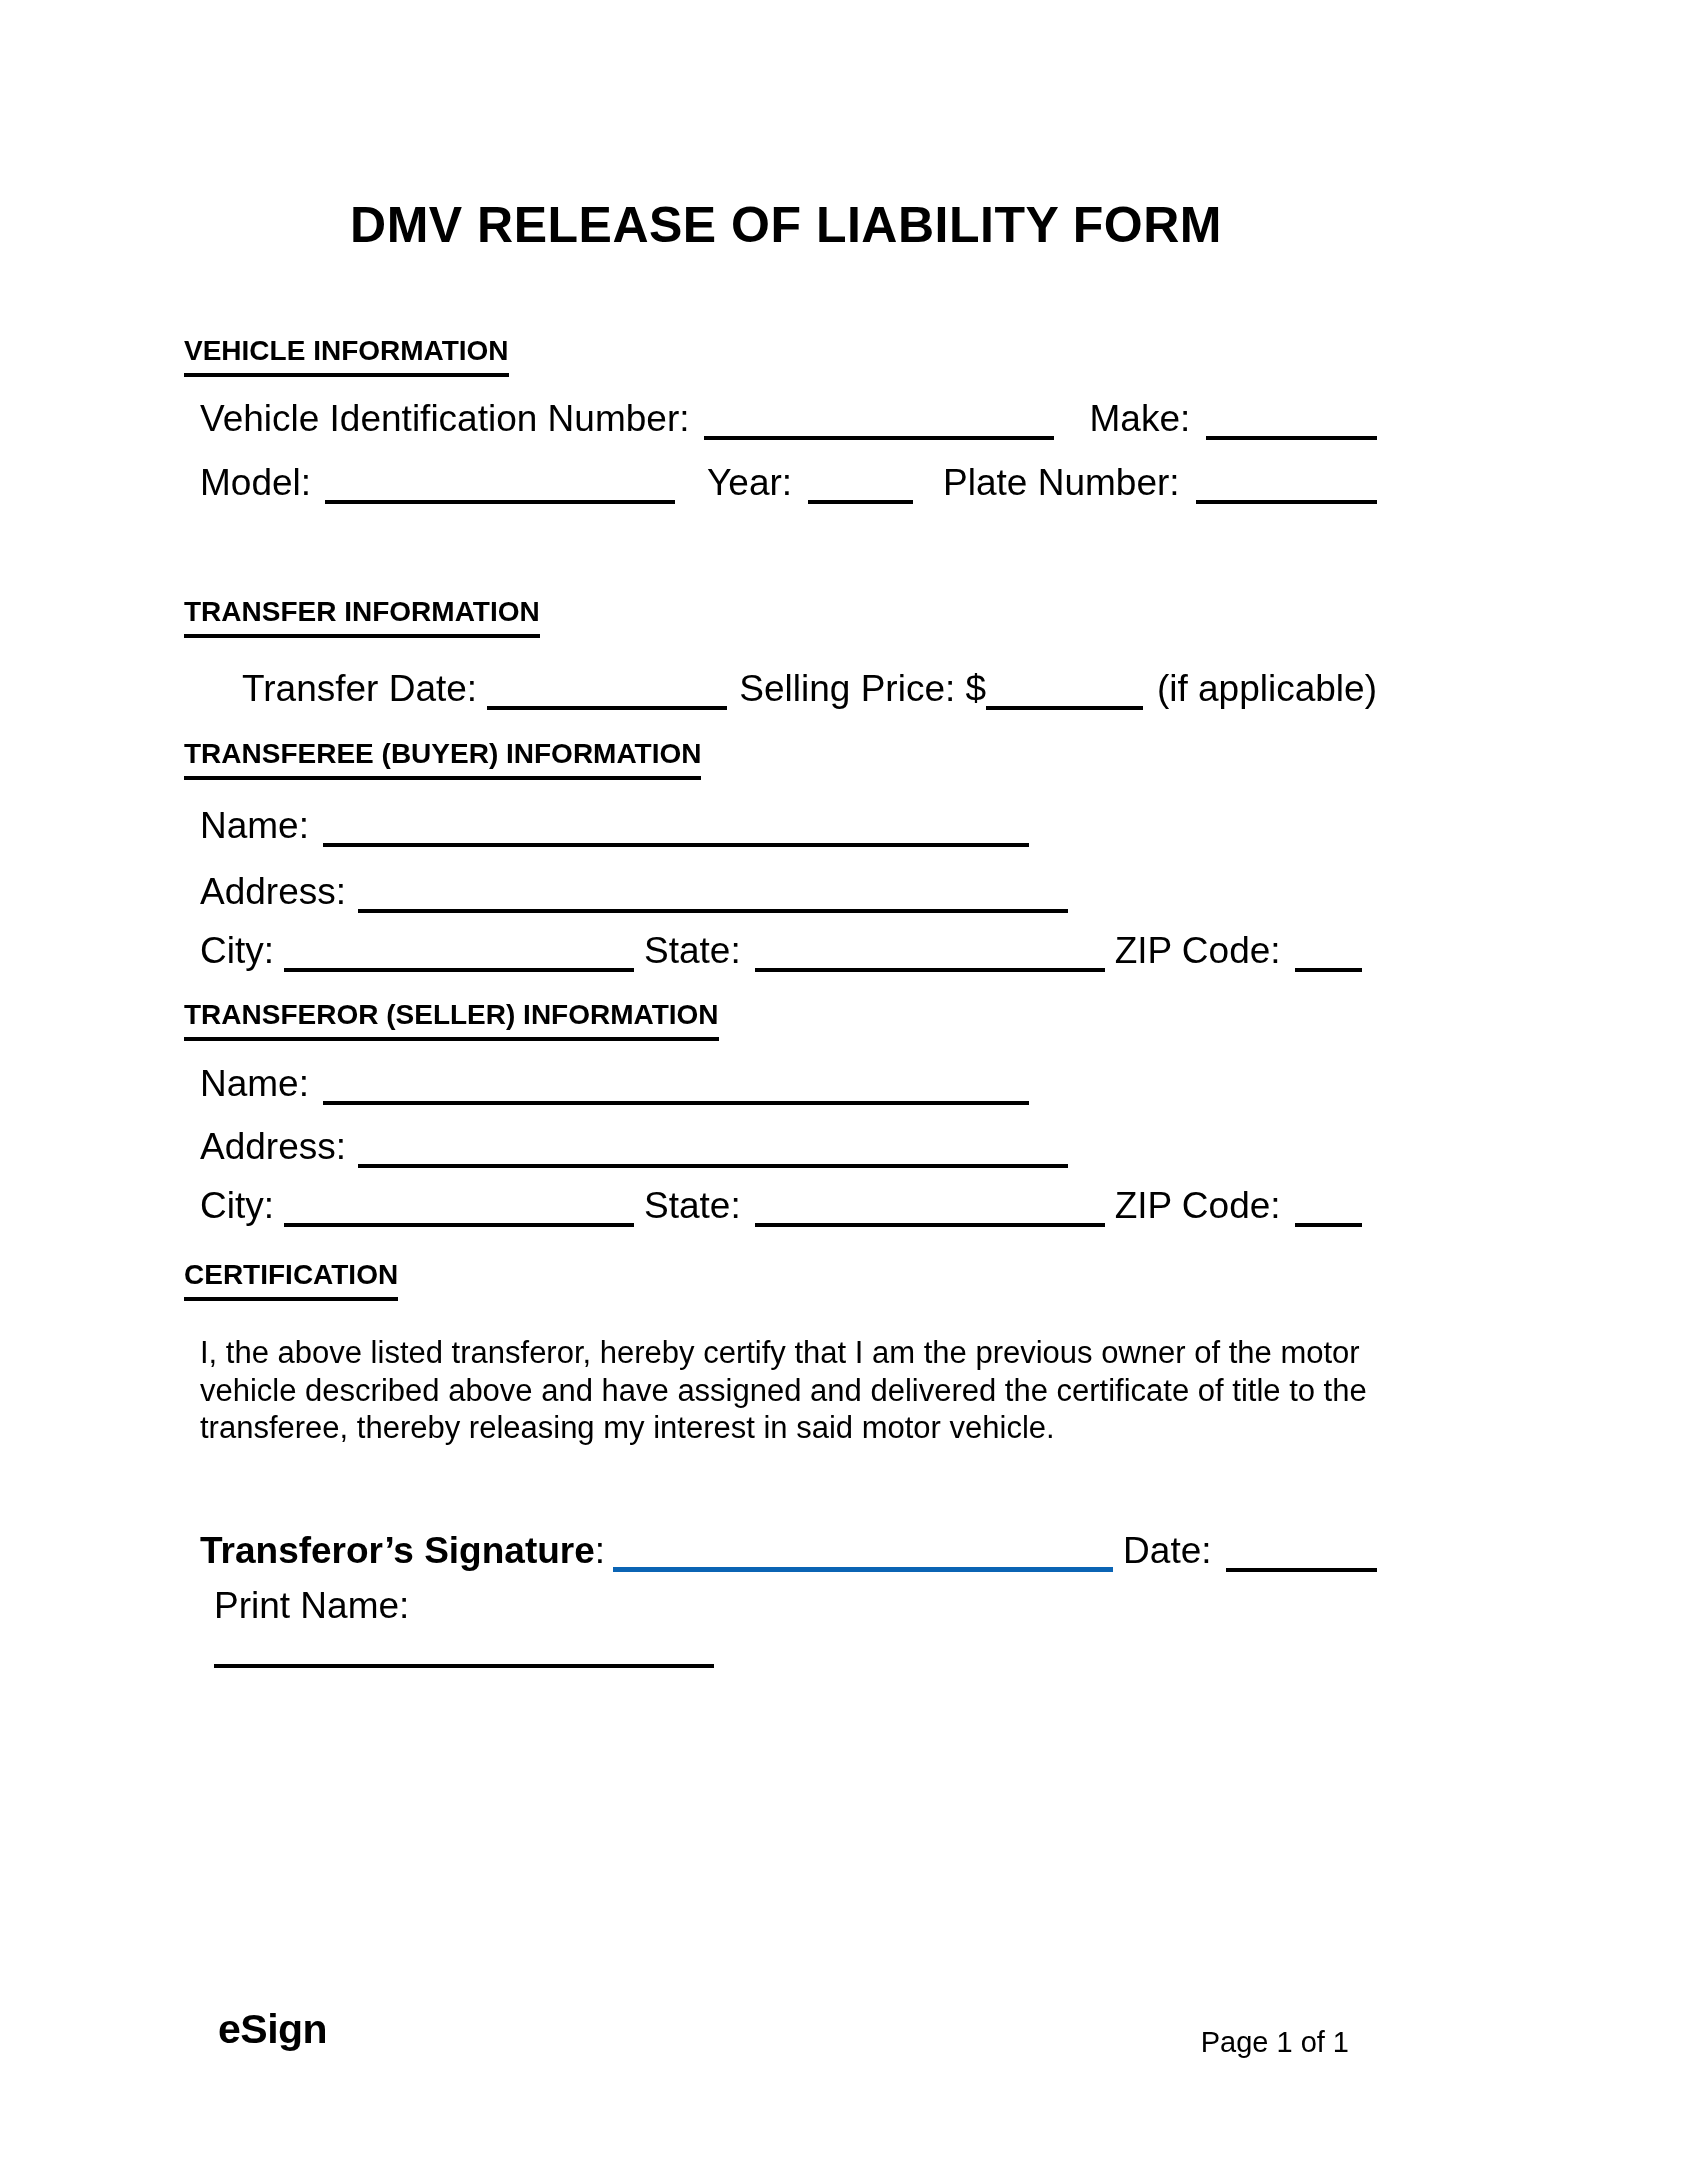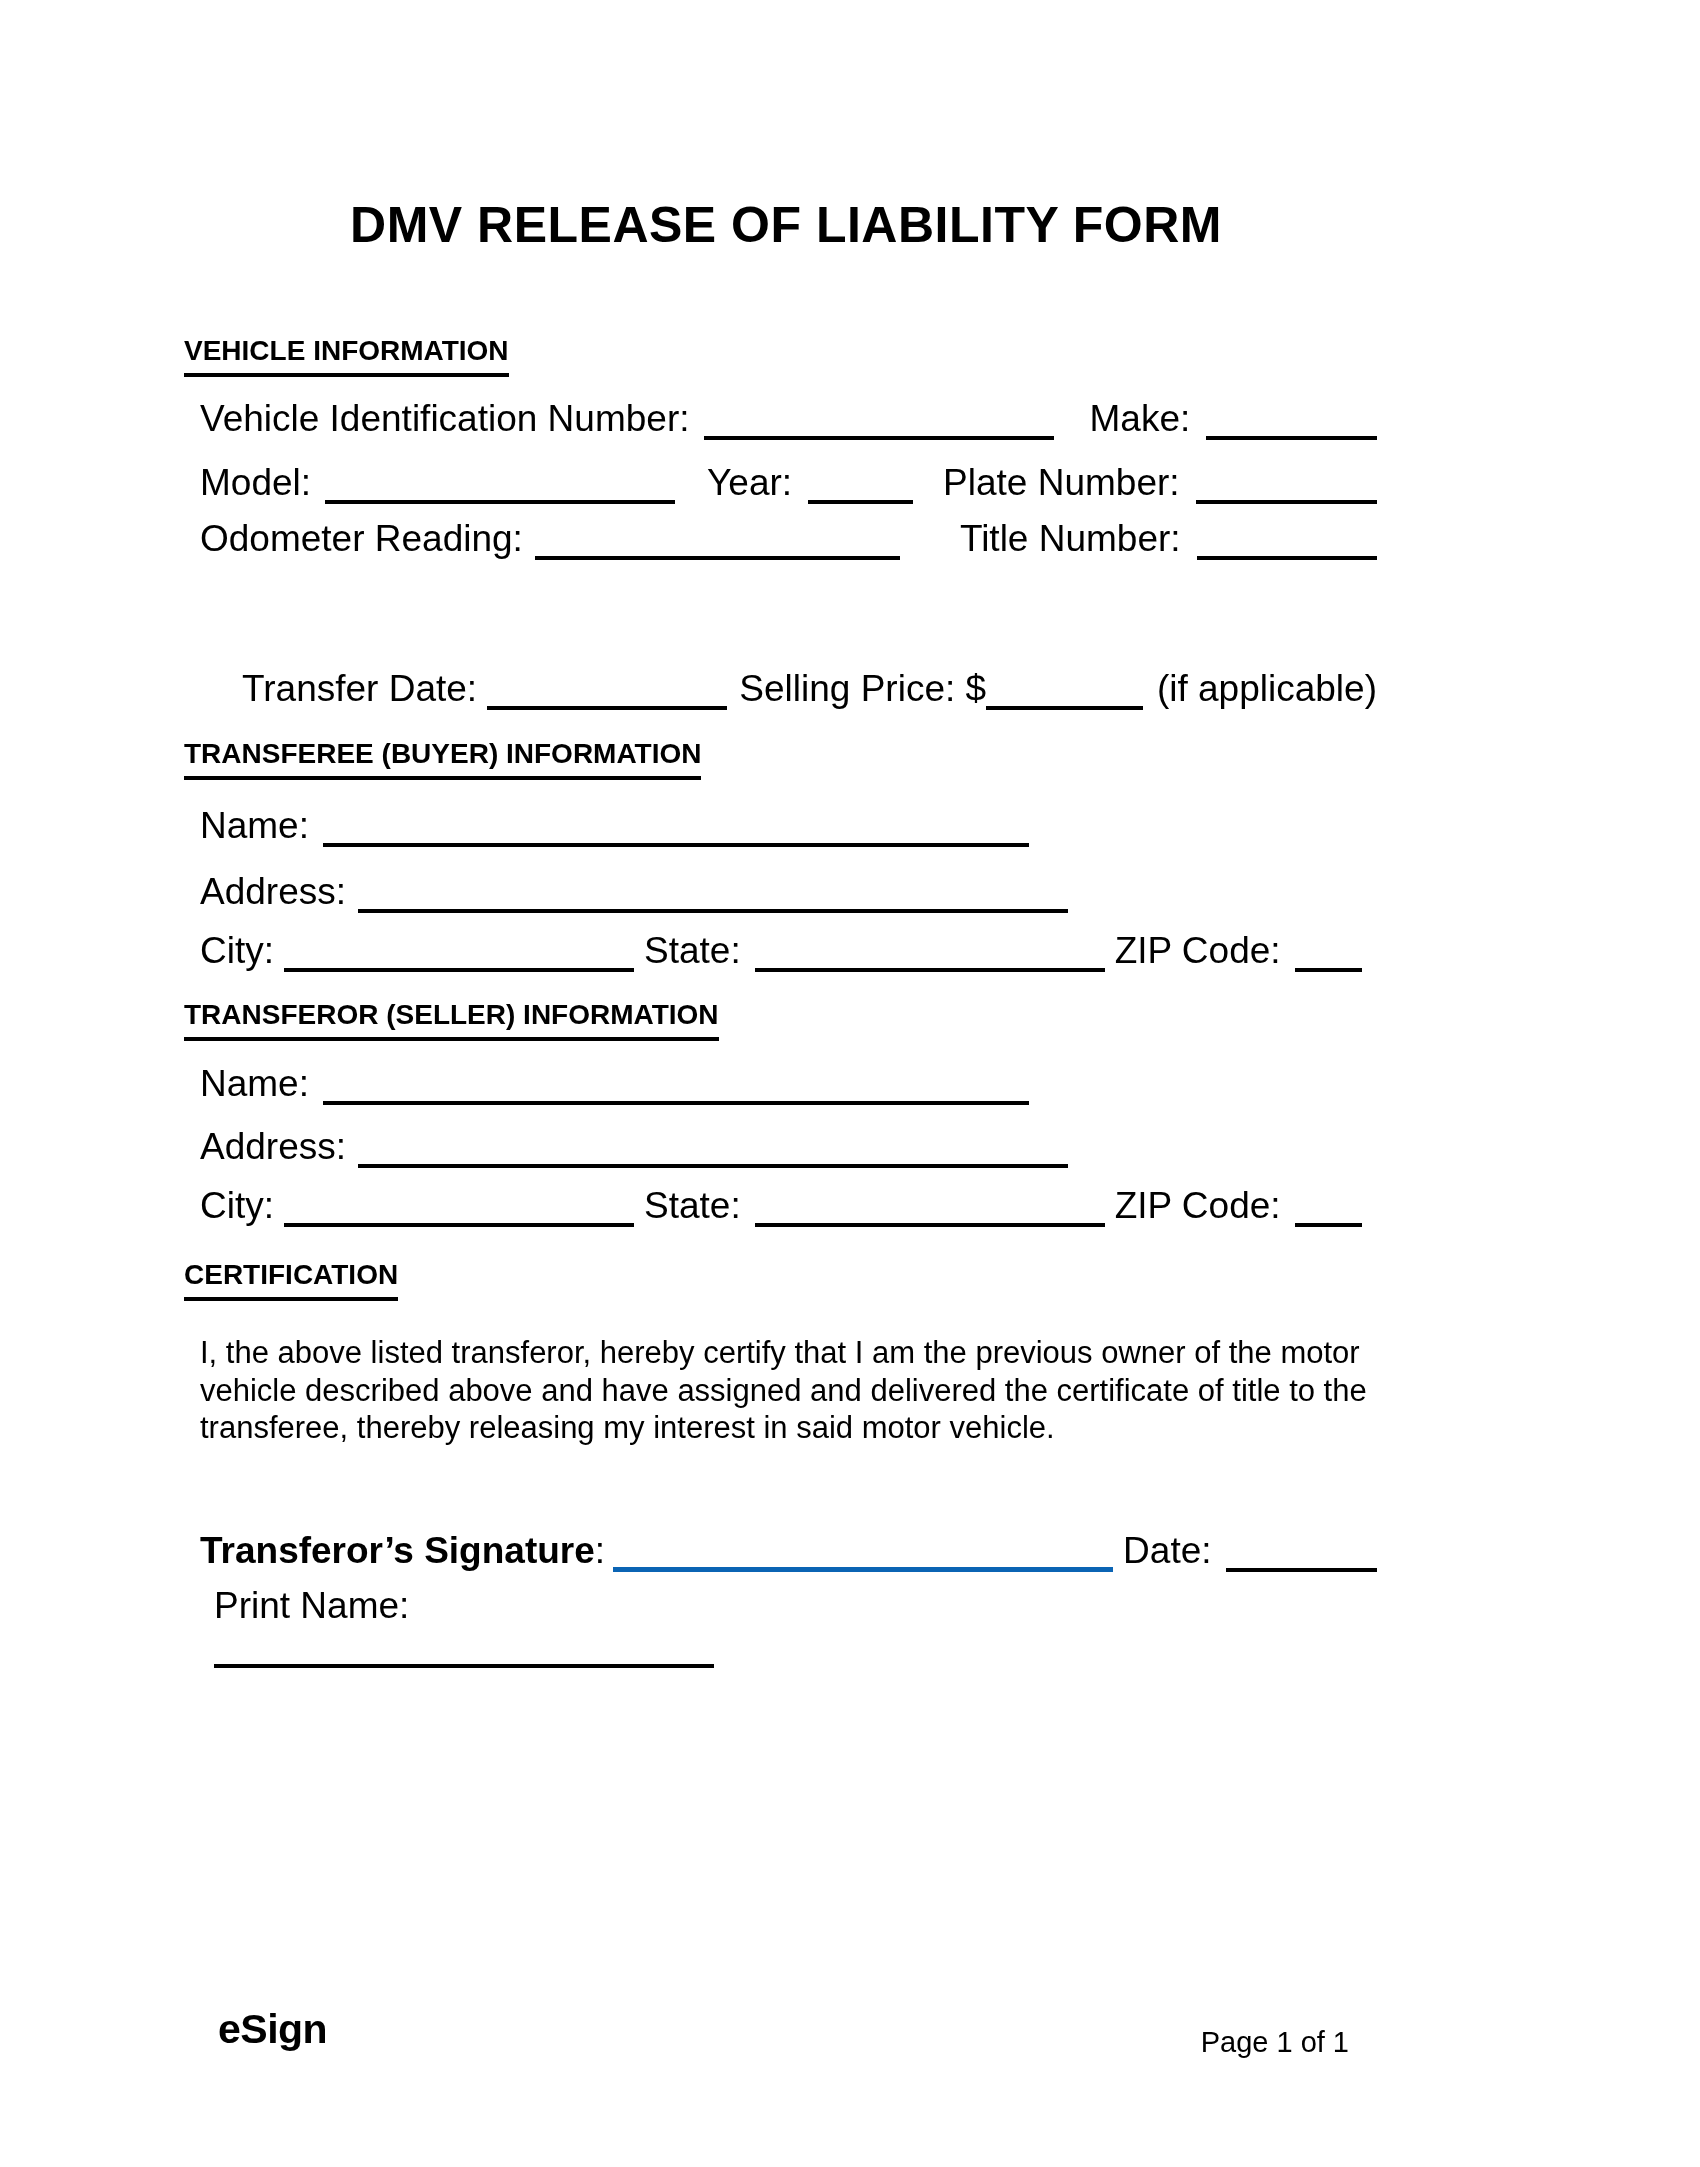--- a/index.html
+++ b/index.html
@@ -77,27 +77,24 @@
 
   <div class="row r-model">
     <span>Model:</span>
     <span class="blank w-model ml14"></span>
     <span class="ml38">Year:</span>
     <span class="blank w-year ml16"></span>
     <span class="ml30">Plate Number:</span>
     <span class="blank w-plate ml16"></span>
   </div>
 
-  <div class="row r-odo">
-    <span>Odometer Reading:</span>
-    <span class="blank w-odo ml12"></span>
-    <span class="ml60">Title Number:</span>
-    <span class="blank w-titleno ml16"></span>
+
+  <div class="hrow r-h-transfer">
+    <span class="hd">TRANSFER INFORMATION</span>
   </div>
-
 
   <div class="row r-tdate">
     <span>Transfer Date:</span>
     <span class="blank w-tdate ml10"></span>
     <span class="ml12">Selling Price: $</span>
     <span class="blank w-price"></span>
     <span class="ml14">(if applicable)</span>
   </div>
 
   <div class="hrow r-h-buyer">

